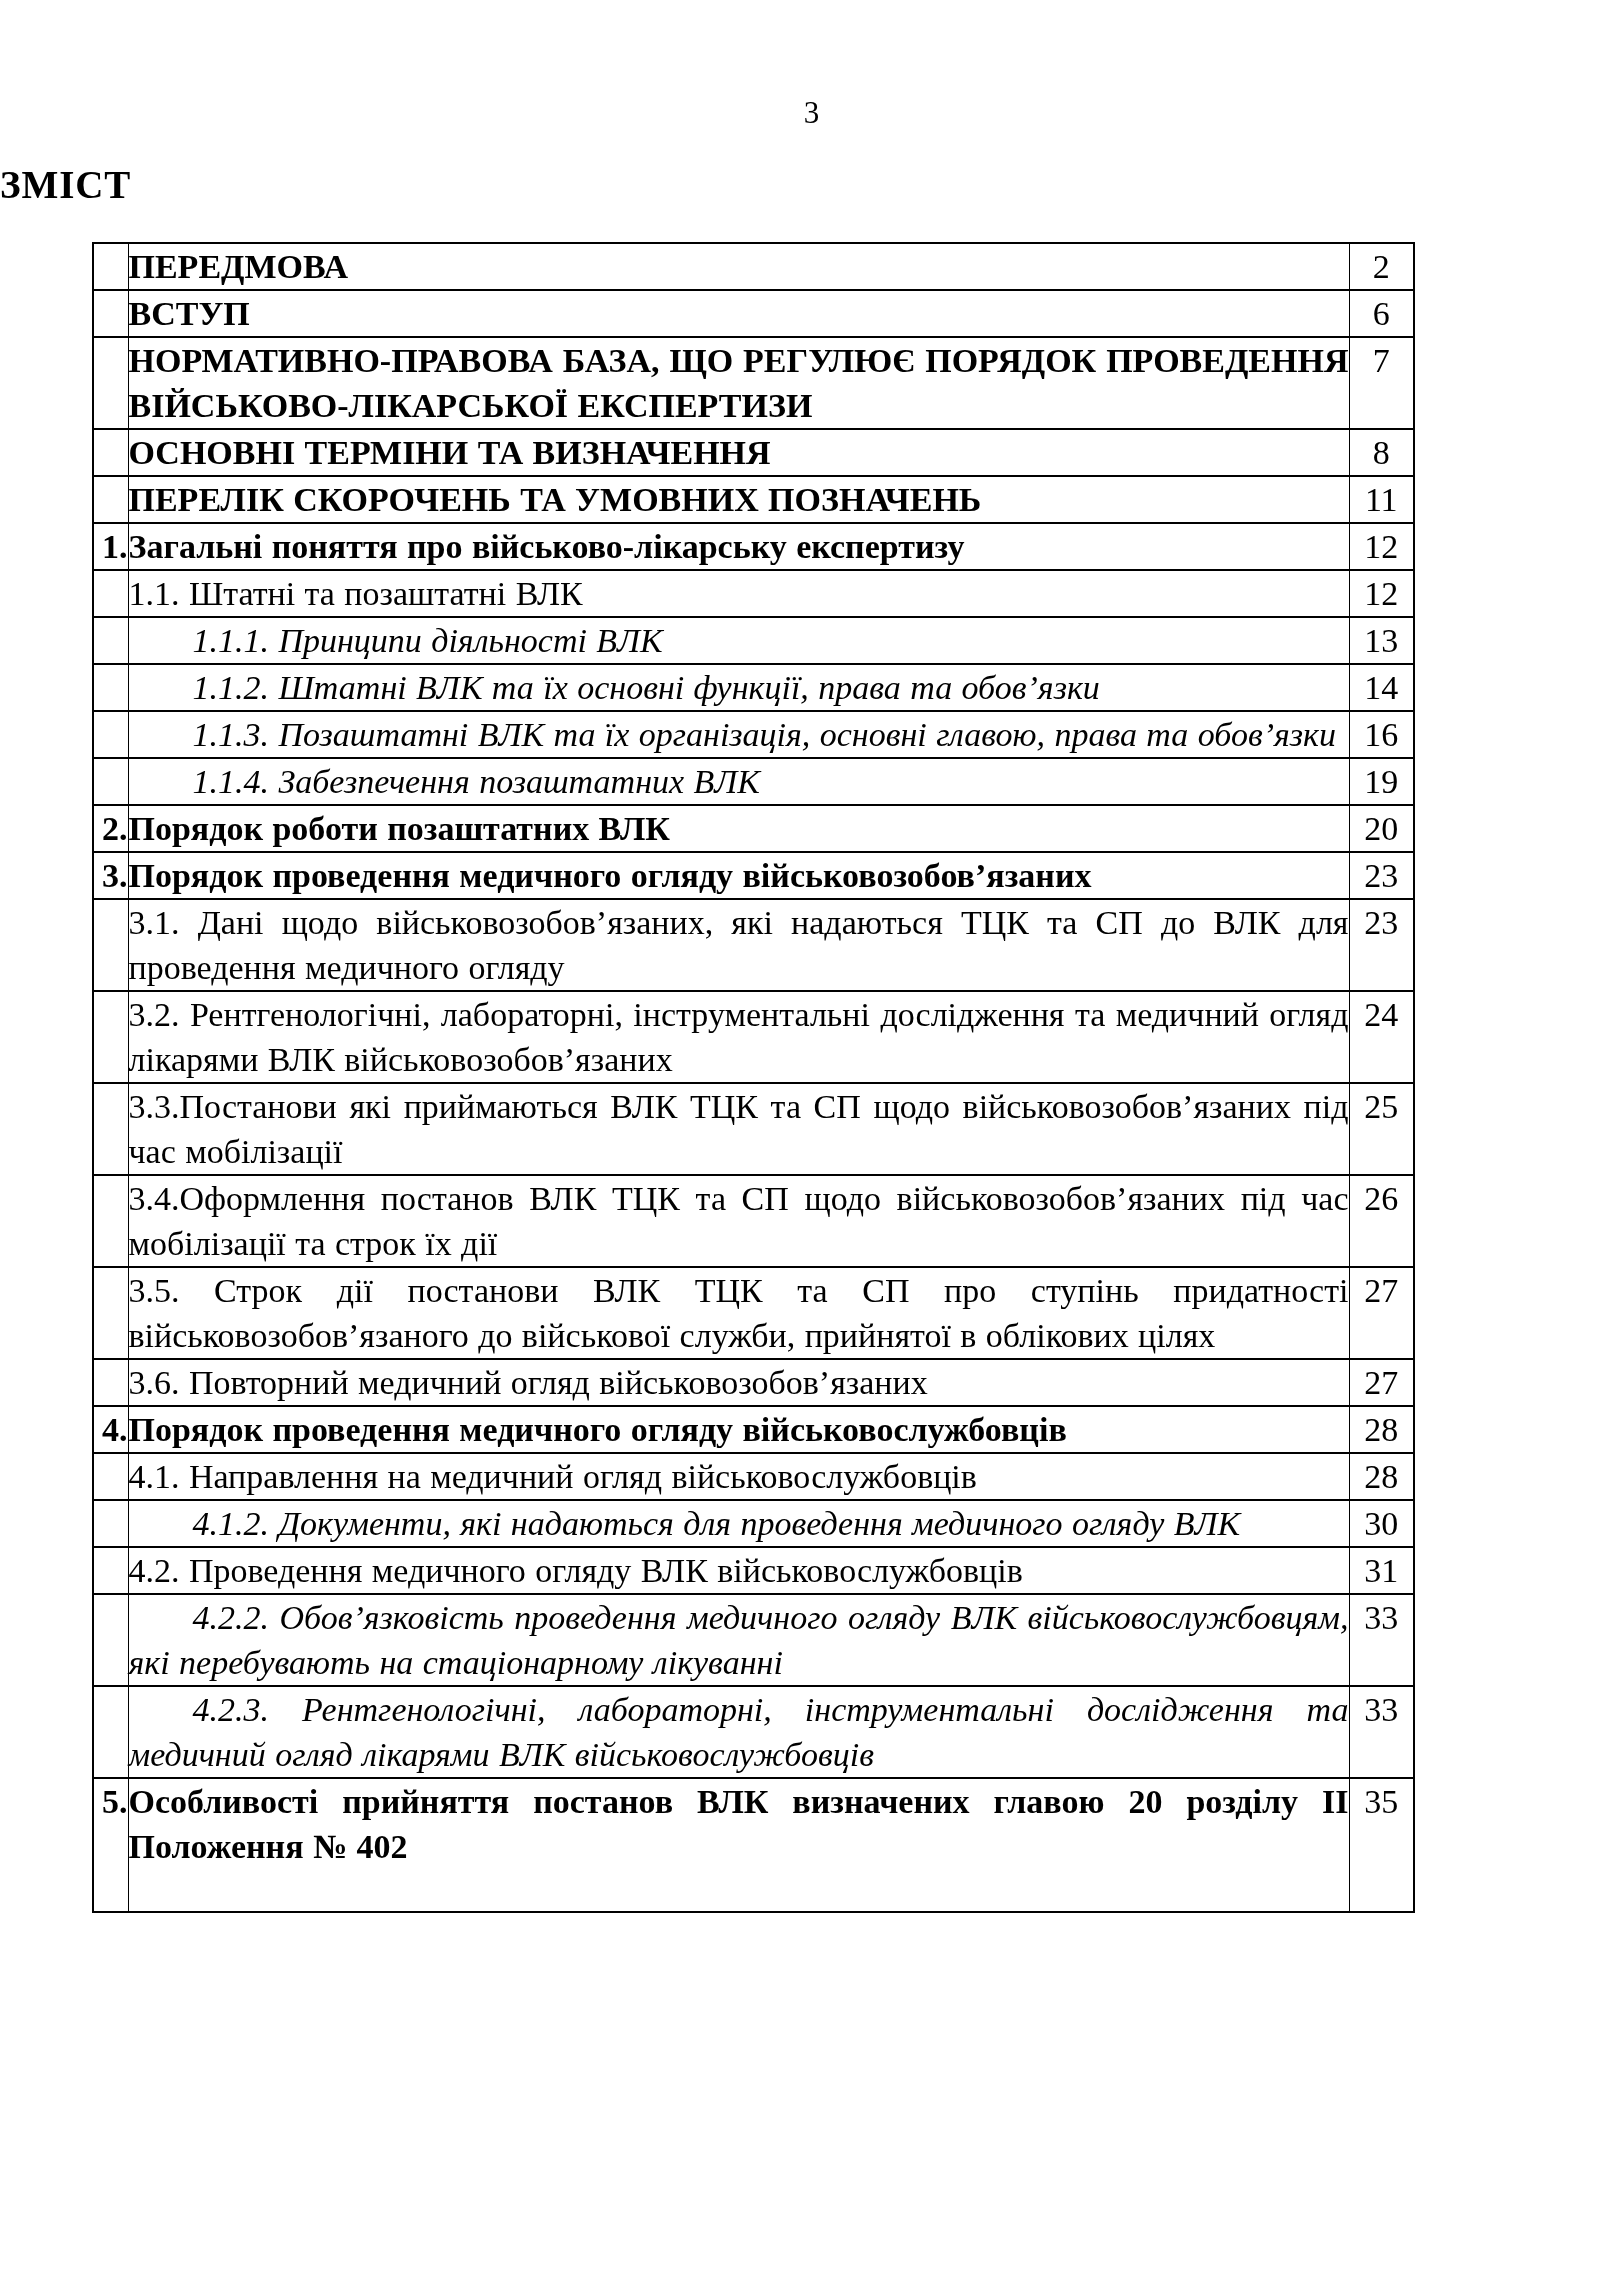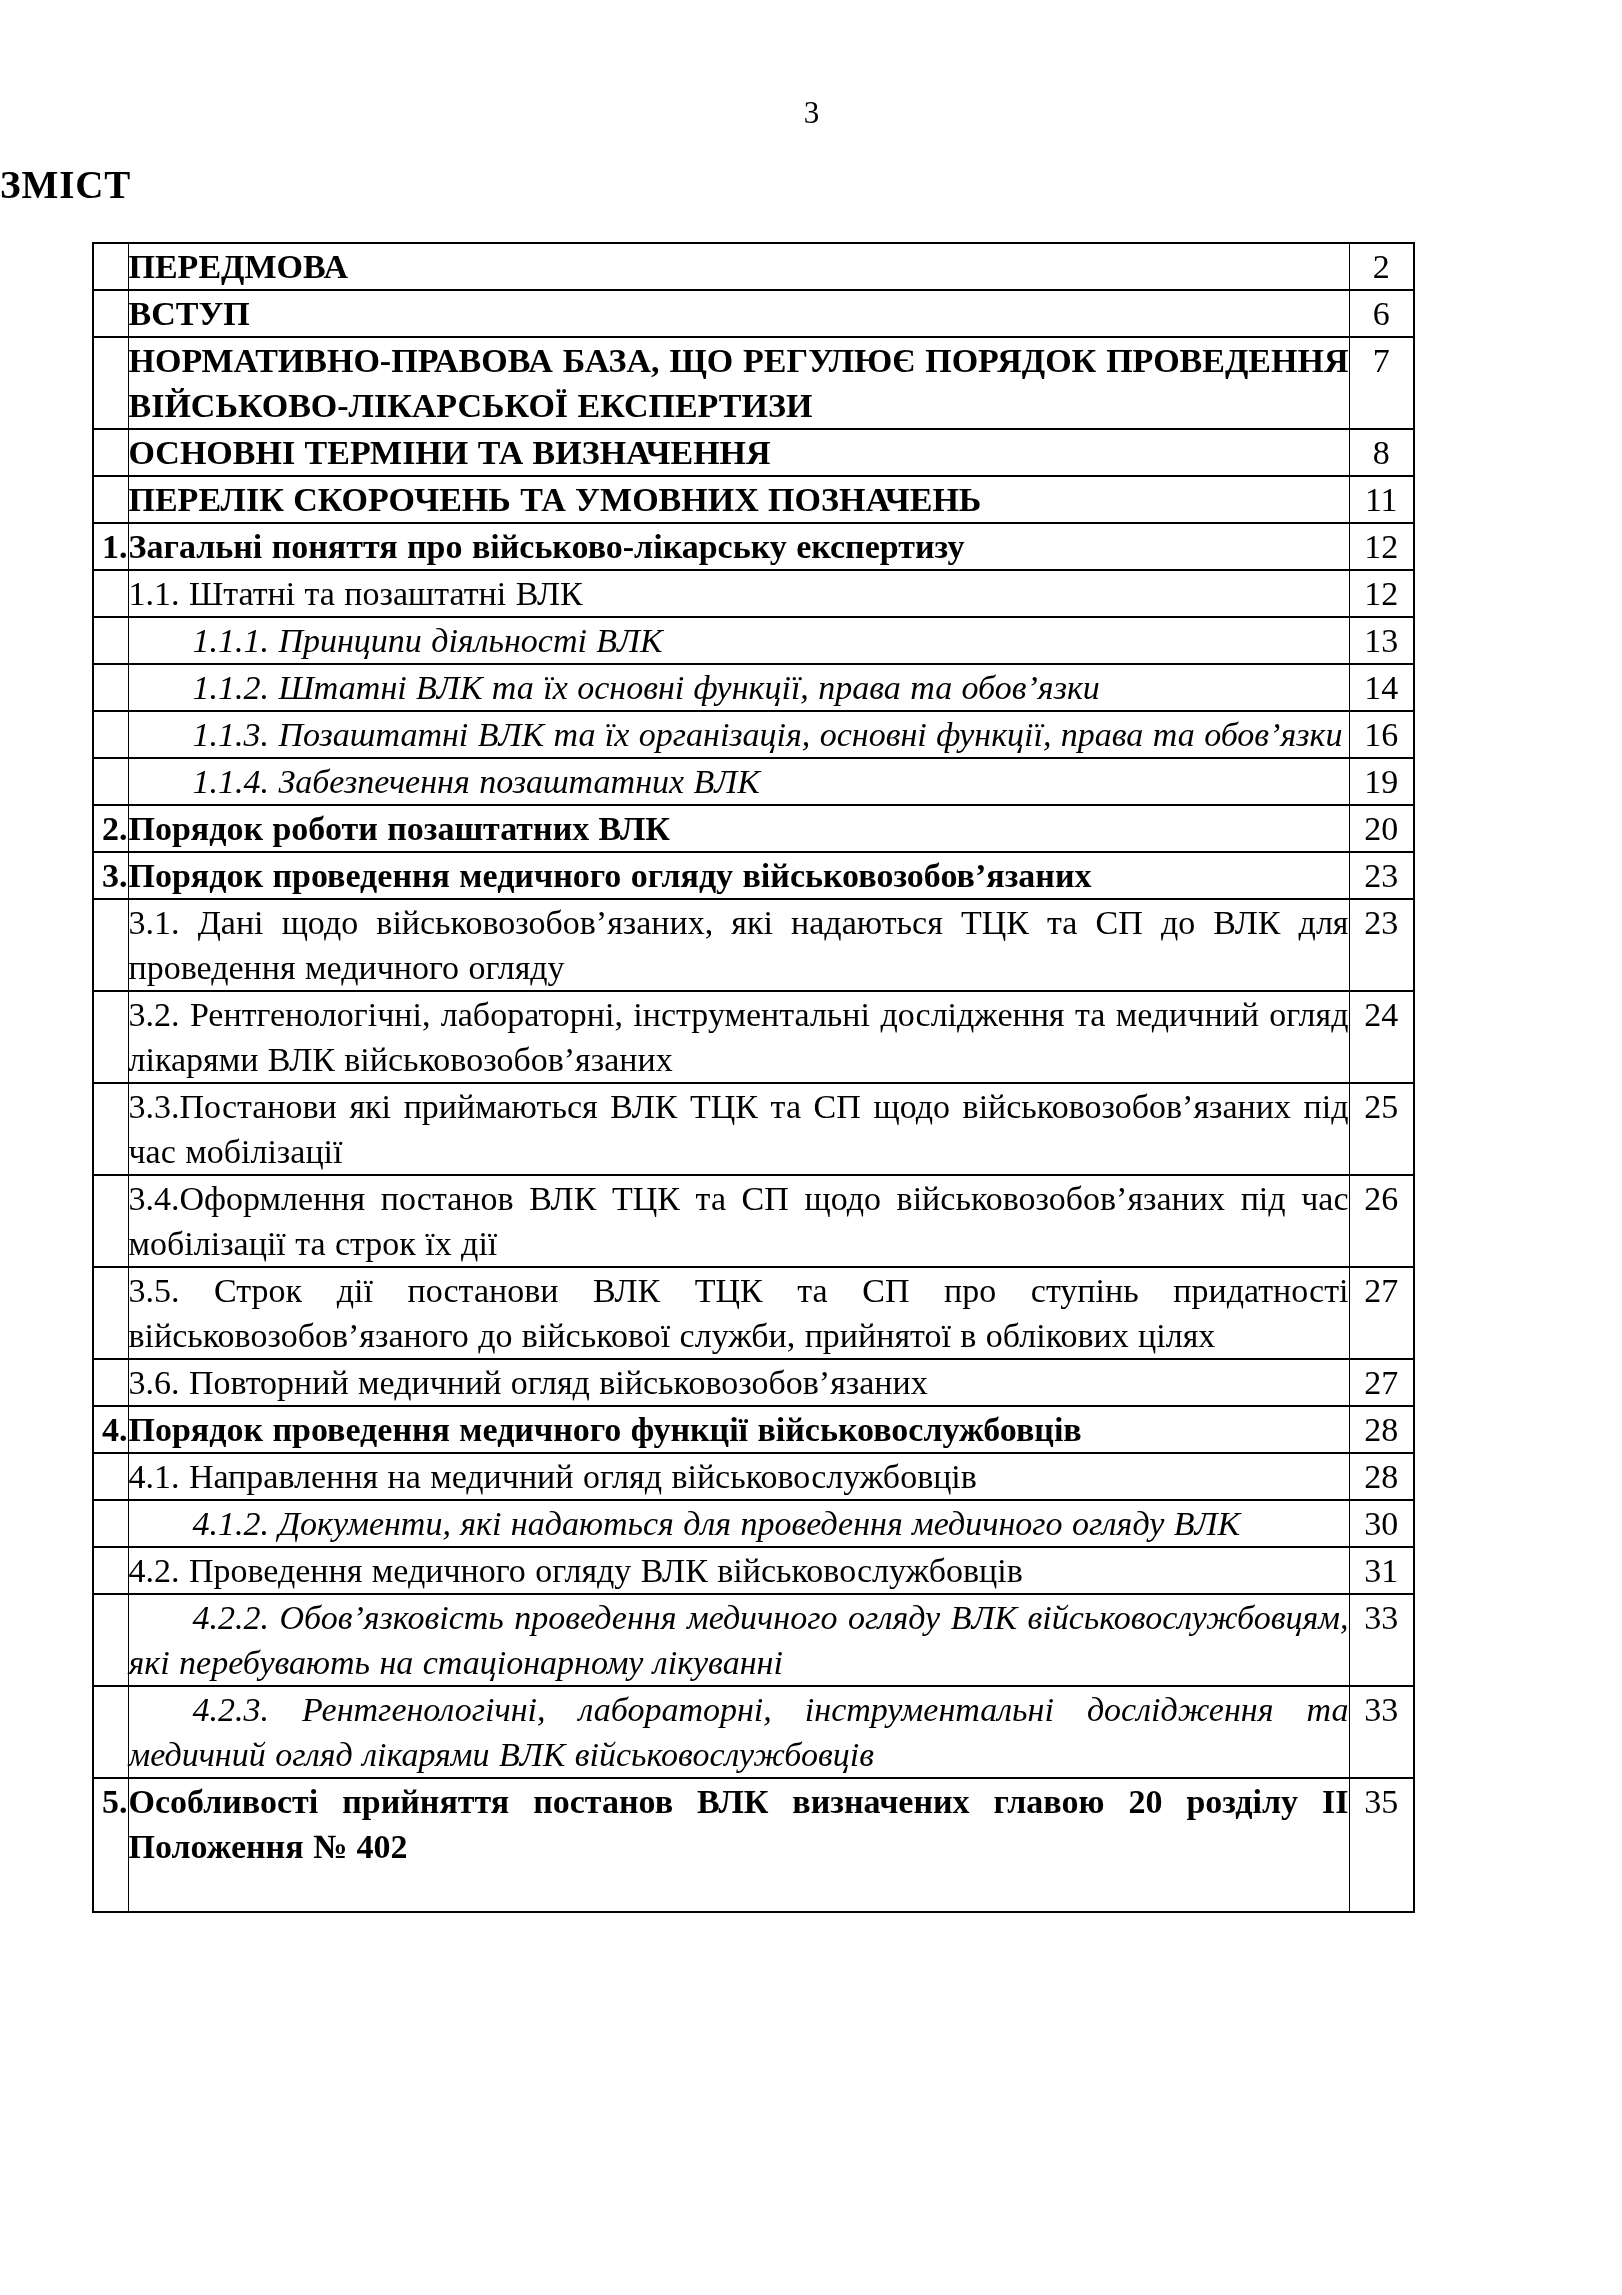--- a/index.html
+++ b/index.html
@@ -106,21 +106,21 @@
           <td class="c-text">1.1.1. Принципи діяльності ВЛК</td>
           <td class="c-page">13</td>
         </tr>
         <tr class="level-subsection">
           <td class="c-num"></td>
           <td class="c-text">1.1.2. Штатні ВЛК та їх основні функції, права та обов’язки</td>
           <td class="c-page">14</td>
         </tr>
         <tr class="level-subsection">
           <td class="c-num"></td>
-          <td class="c-text">1.1.3. Позаштатні ВЛК та їх організація, основні функції, права та обов’язки</td>
+          <td class="c-text">1.1.3. Позаштатні ВЛК та їх організація, основні главою, права та обов’язки</td>
           <td class="c-page">16</td>
         </tr>
         <tr class="level-subsection">
           <td class="c-num"></td>
           <td class="c-text">1.1.4. Забезпечення позаштатних ВЛК</td>
           <td class="c-page">19</td>
         </tr>
         <tr class="level-part">
           <td class="c-num">2.</td>
           <td class="c-text">Порядок роботи позаштатних ВЛК</td>
@@ -156,21 +156,21 @@
           <td class="c-text">3.5. Строк дії постанови ВЛК ТЦК та СП про ступінь придатності військовозобов’язаного до військової служби, прийнятої в облікових цілях</td>
           <td class="c-page">27</td>
         </tr>
         <tr class="level-section">
           <td class="c-num"></td>
           <td class="c-text">3.6. Повторний медичний огляд військовозобов’язаних</td>
           <td class="c-page">27</td>
         </tr>
         <tr class="level-part">
           <td class="c-num">4.</td>
-          <td class="c-text">Порядок проведення медичного функції військовослужбовців</td>
+          <td class="c-text">Порядок проведення медичного огляду військовослужбовців</td>
           <td class="c-page">28</td>
         </tr>
         <tr class="level-section">
           <td class="c-num"></td>
           <td class="c-text">4.1. Направлення на медичний огляд військовослужбовців</td>
           <td class="c-page">28</td>
         </tr>
         <tr class="level-subsection">
           <td class="c-num"></td>
           <td class="c-text">4.1.2. Документи, які надаються для проведення медичного огляду ВЛК</td>

